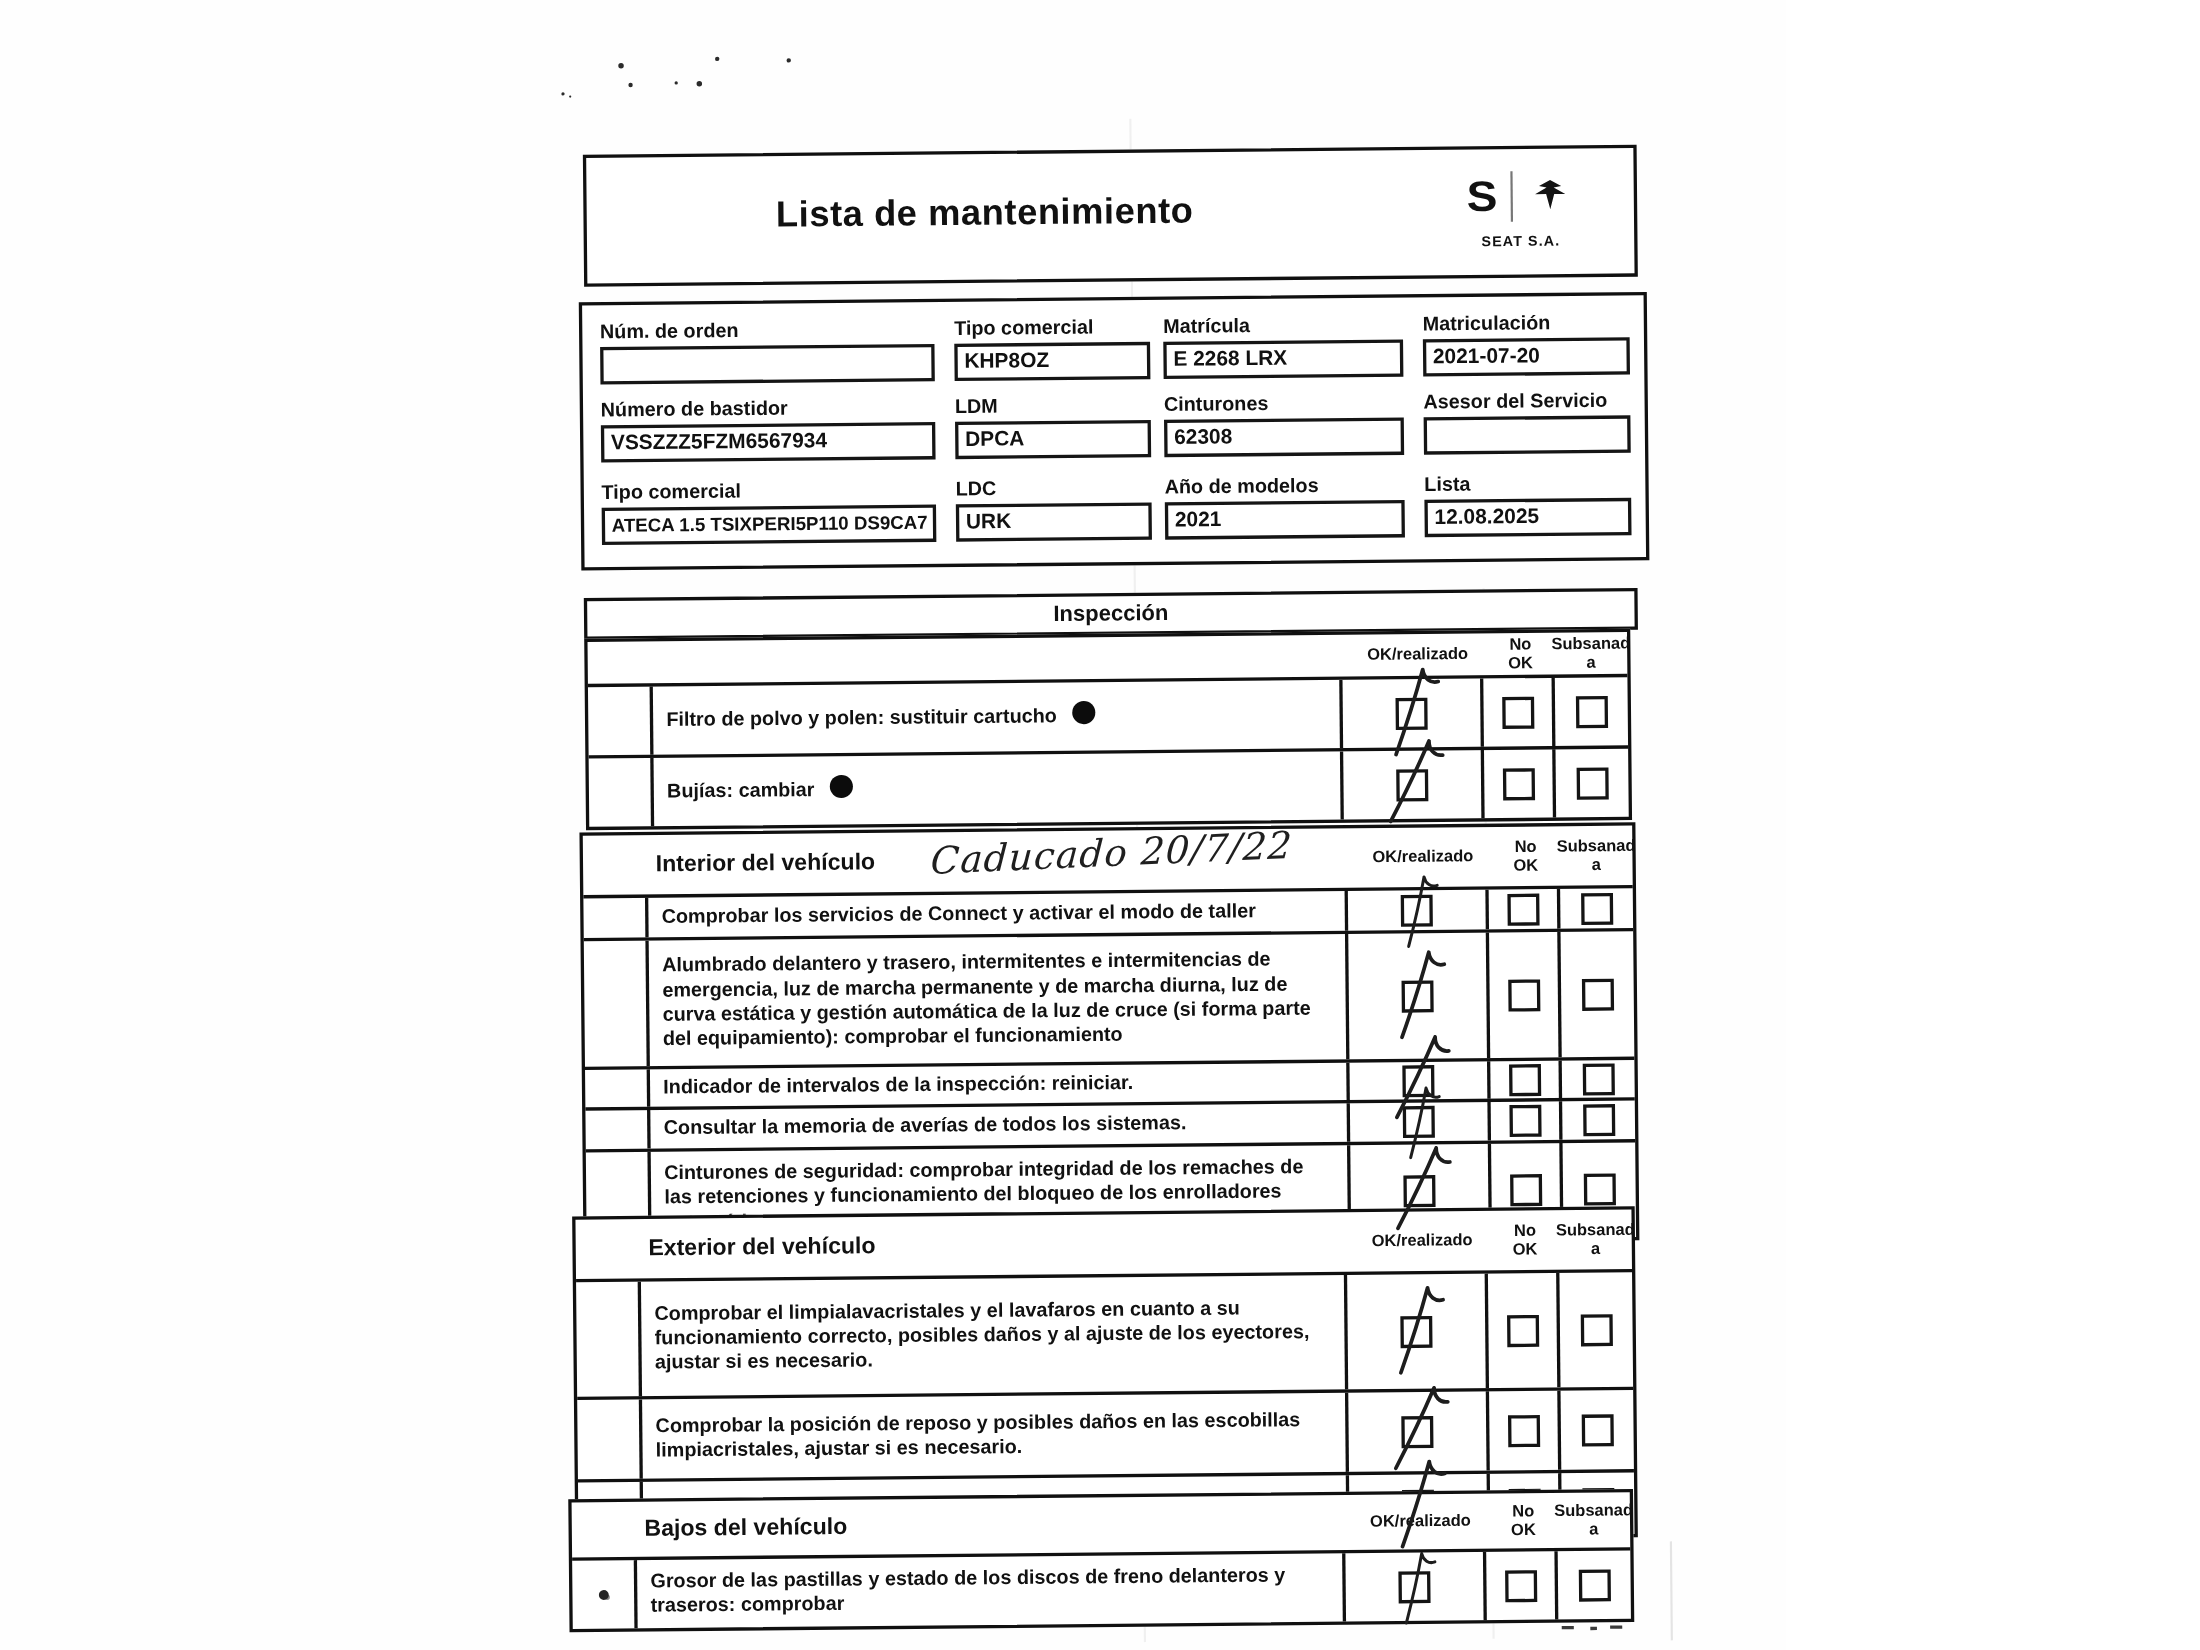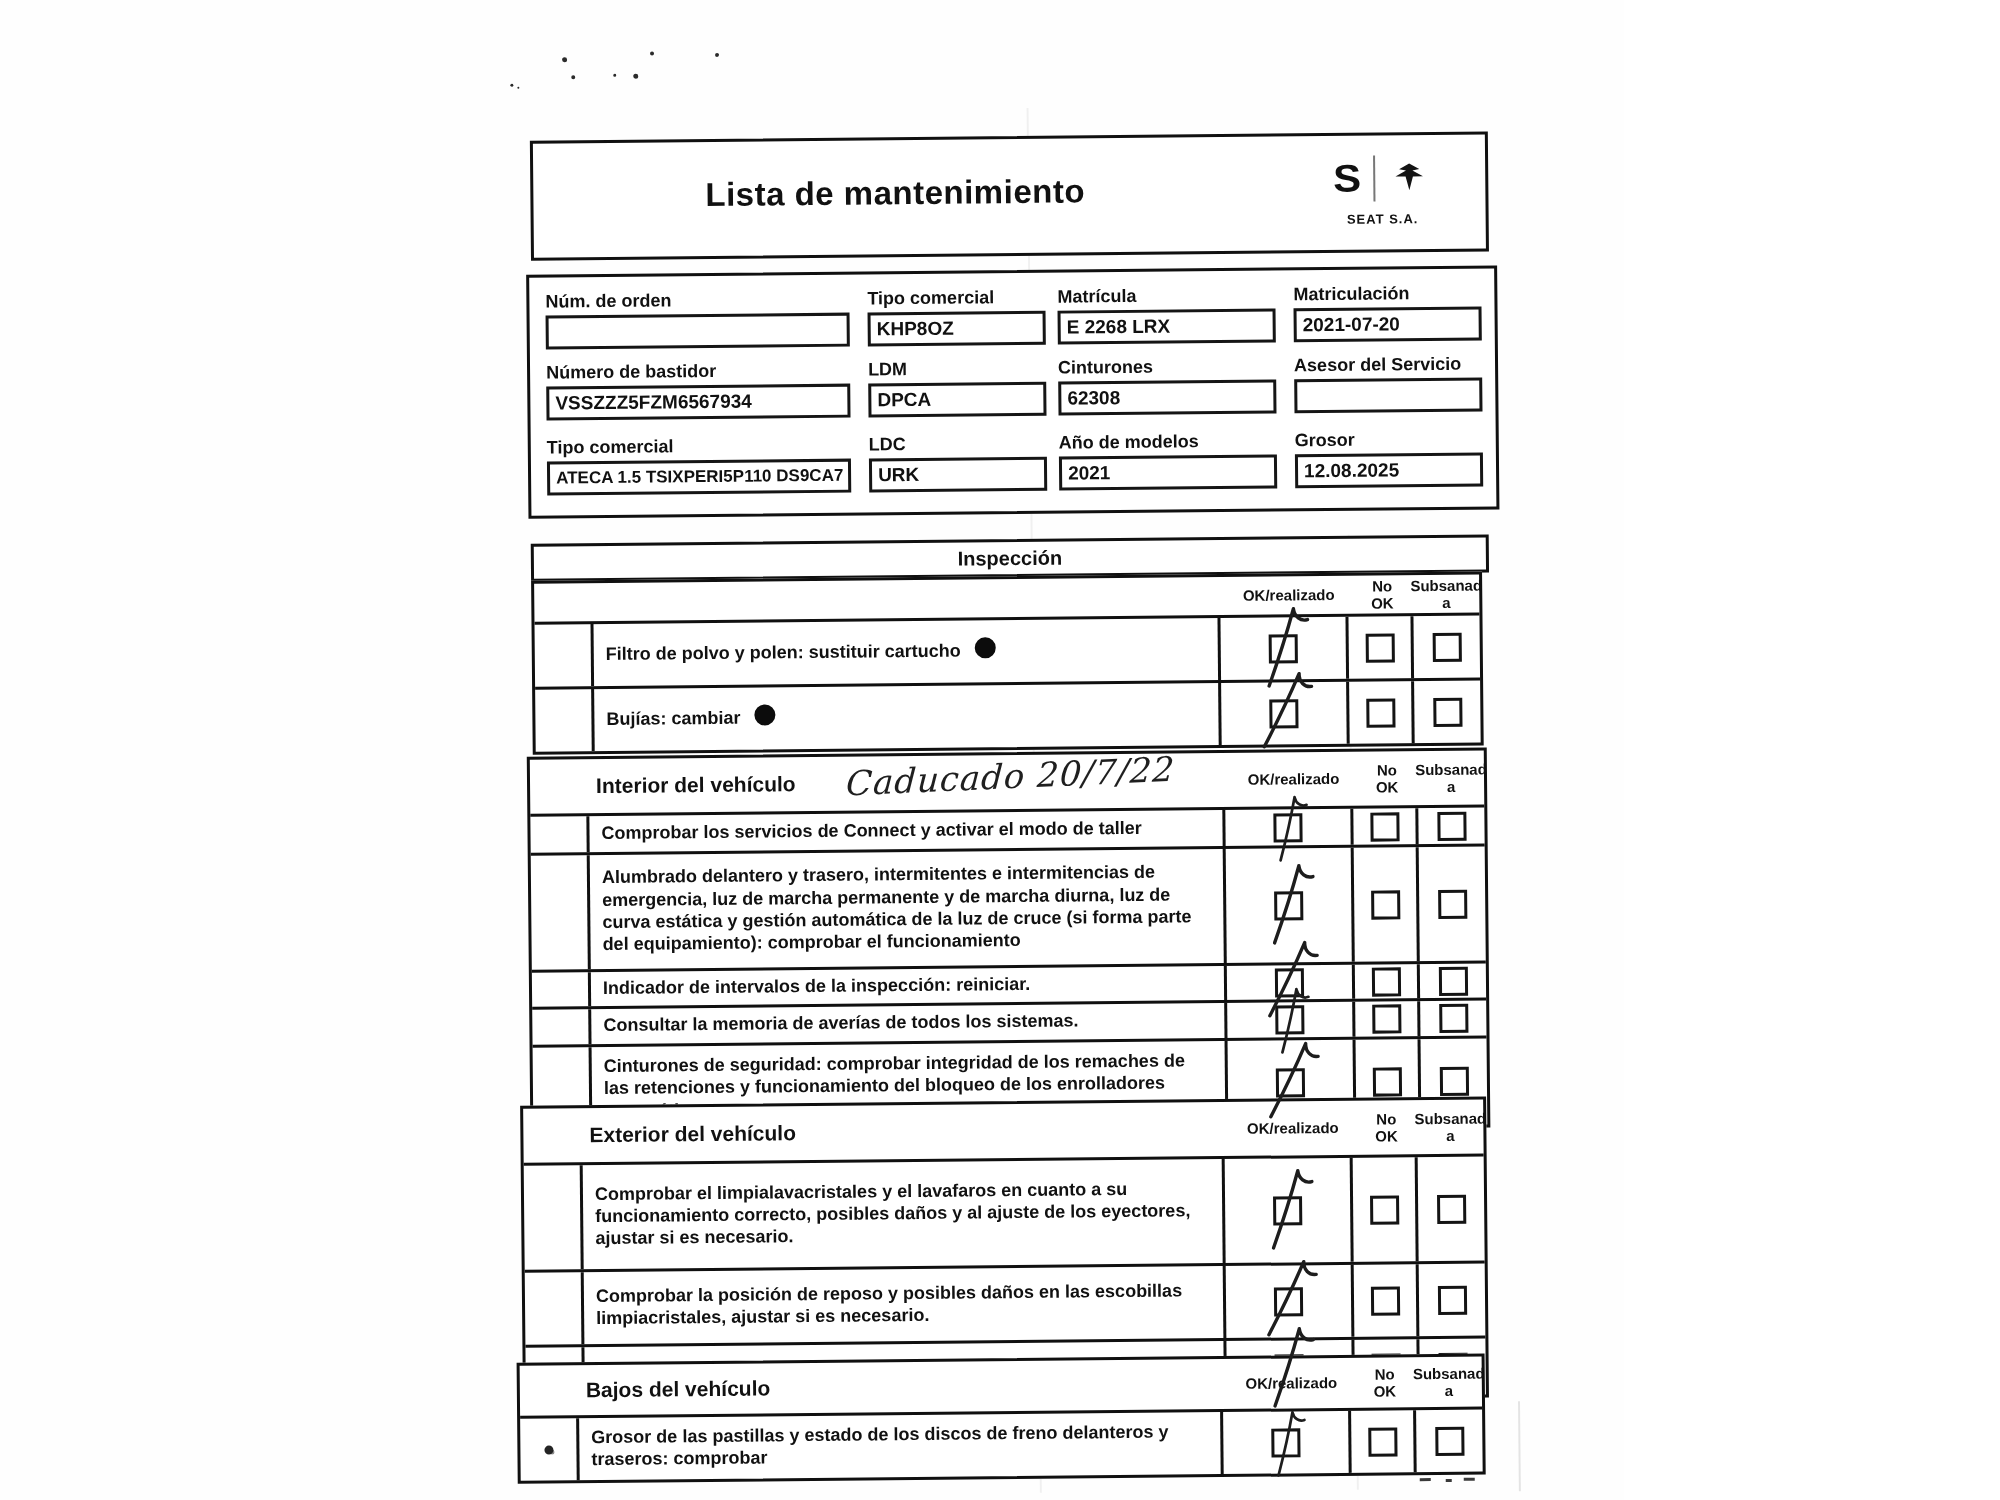--- a/index.html
+++ b/index.html
@@ -127,21 +127,21 @@
     <div class="f-input c3 r2">62308</div>
     <div class="f-label c4 r2">Asesor del Servicio</div>
     <div class="f-input c4 r2"></div>
 
     <div class="f-label c1 r3">Tipo comercial</div>
     <div class="f-input c1 r3" style="font-size:17px;">ATECA 1.5 TSIXPERI5P110 DS9CA7</div>
     <div class="f-label c2 r3">LDC</div>
     <div class="f-input c2 r3">URK</div>
     <div class="f-label c3 r3">Año de modelos</div>
     <div class="f-input c3 r3">2021</div>
-    <div class="f-label c4 r3">Grosor</div>
+    <div class="f-label c4 r3">Lista</div>
     <div class="f-input c4 r3">12.08.2025</div>
   </div>
 
   <div class="insp-bar">
     <span>Inspección</span>
   </div>
 
   <div class="tbl" style="left:532px; top:578px; width:945px;">
     <div class="hdr" style="min-height:38px;">
       <div class="hdr-title"></div>

